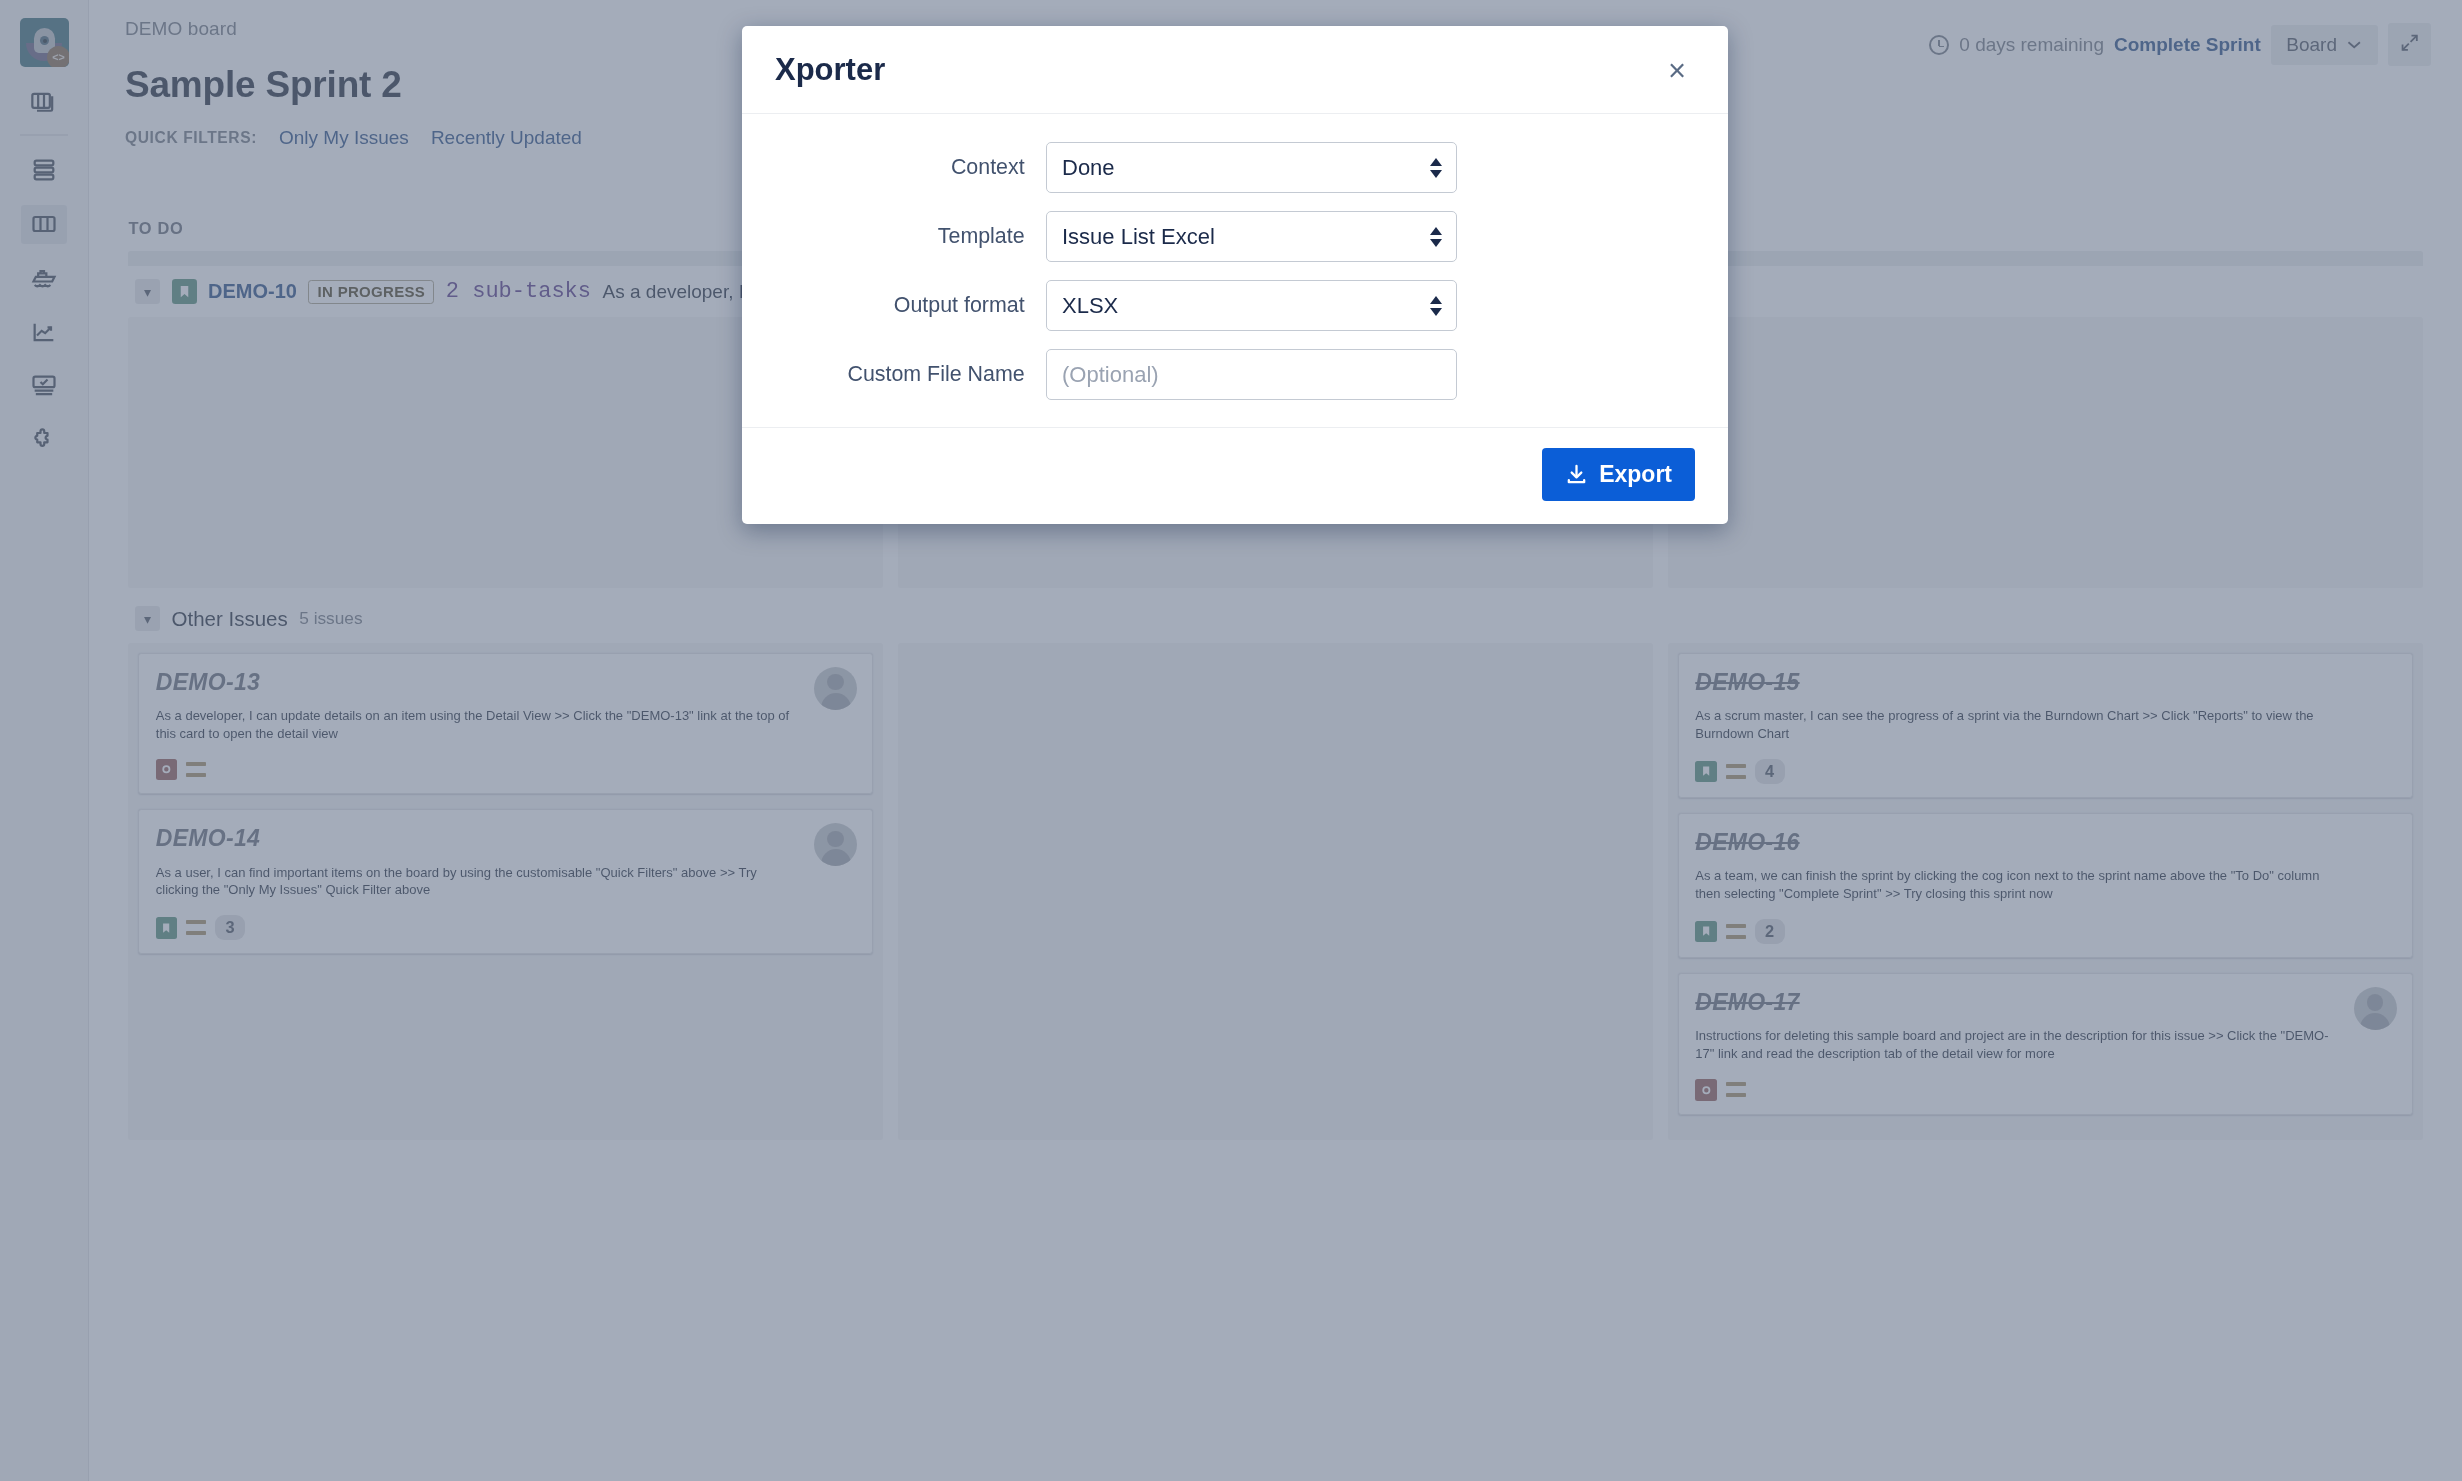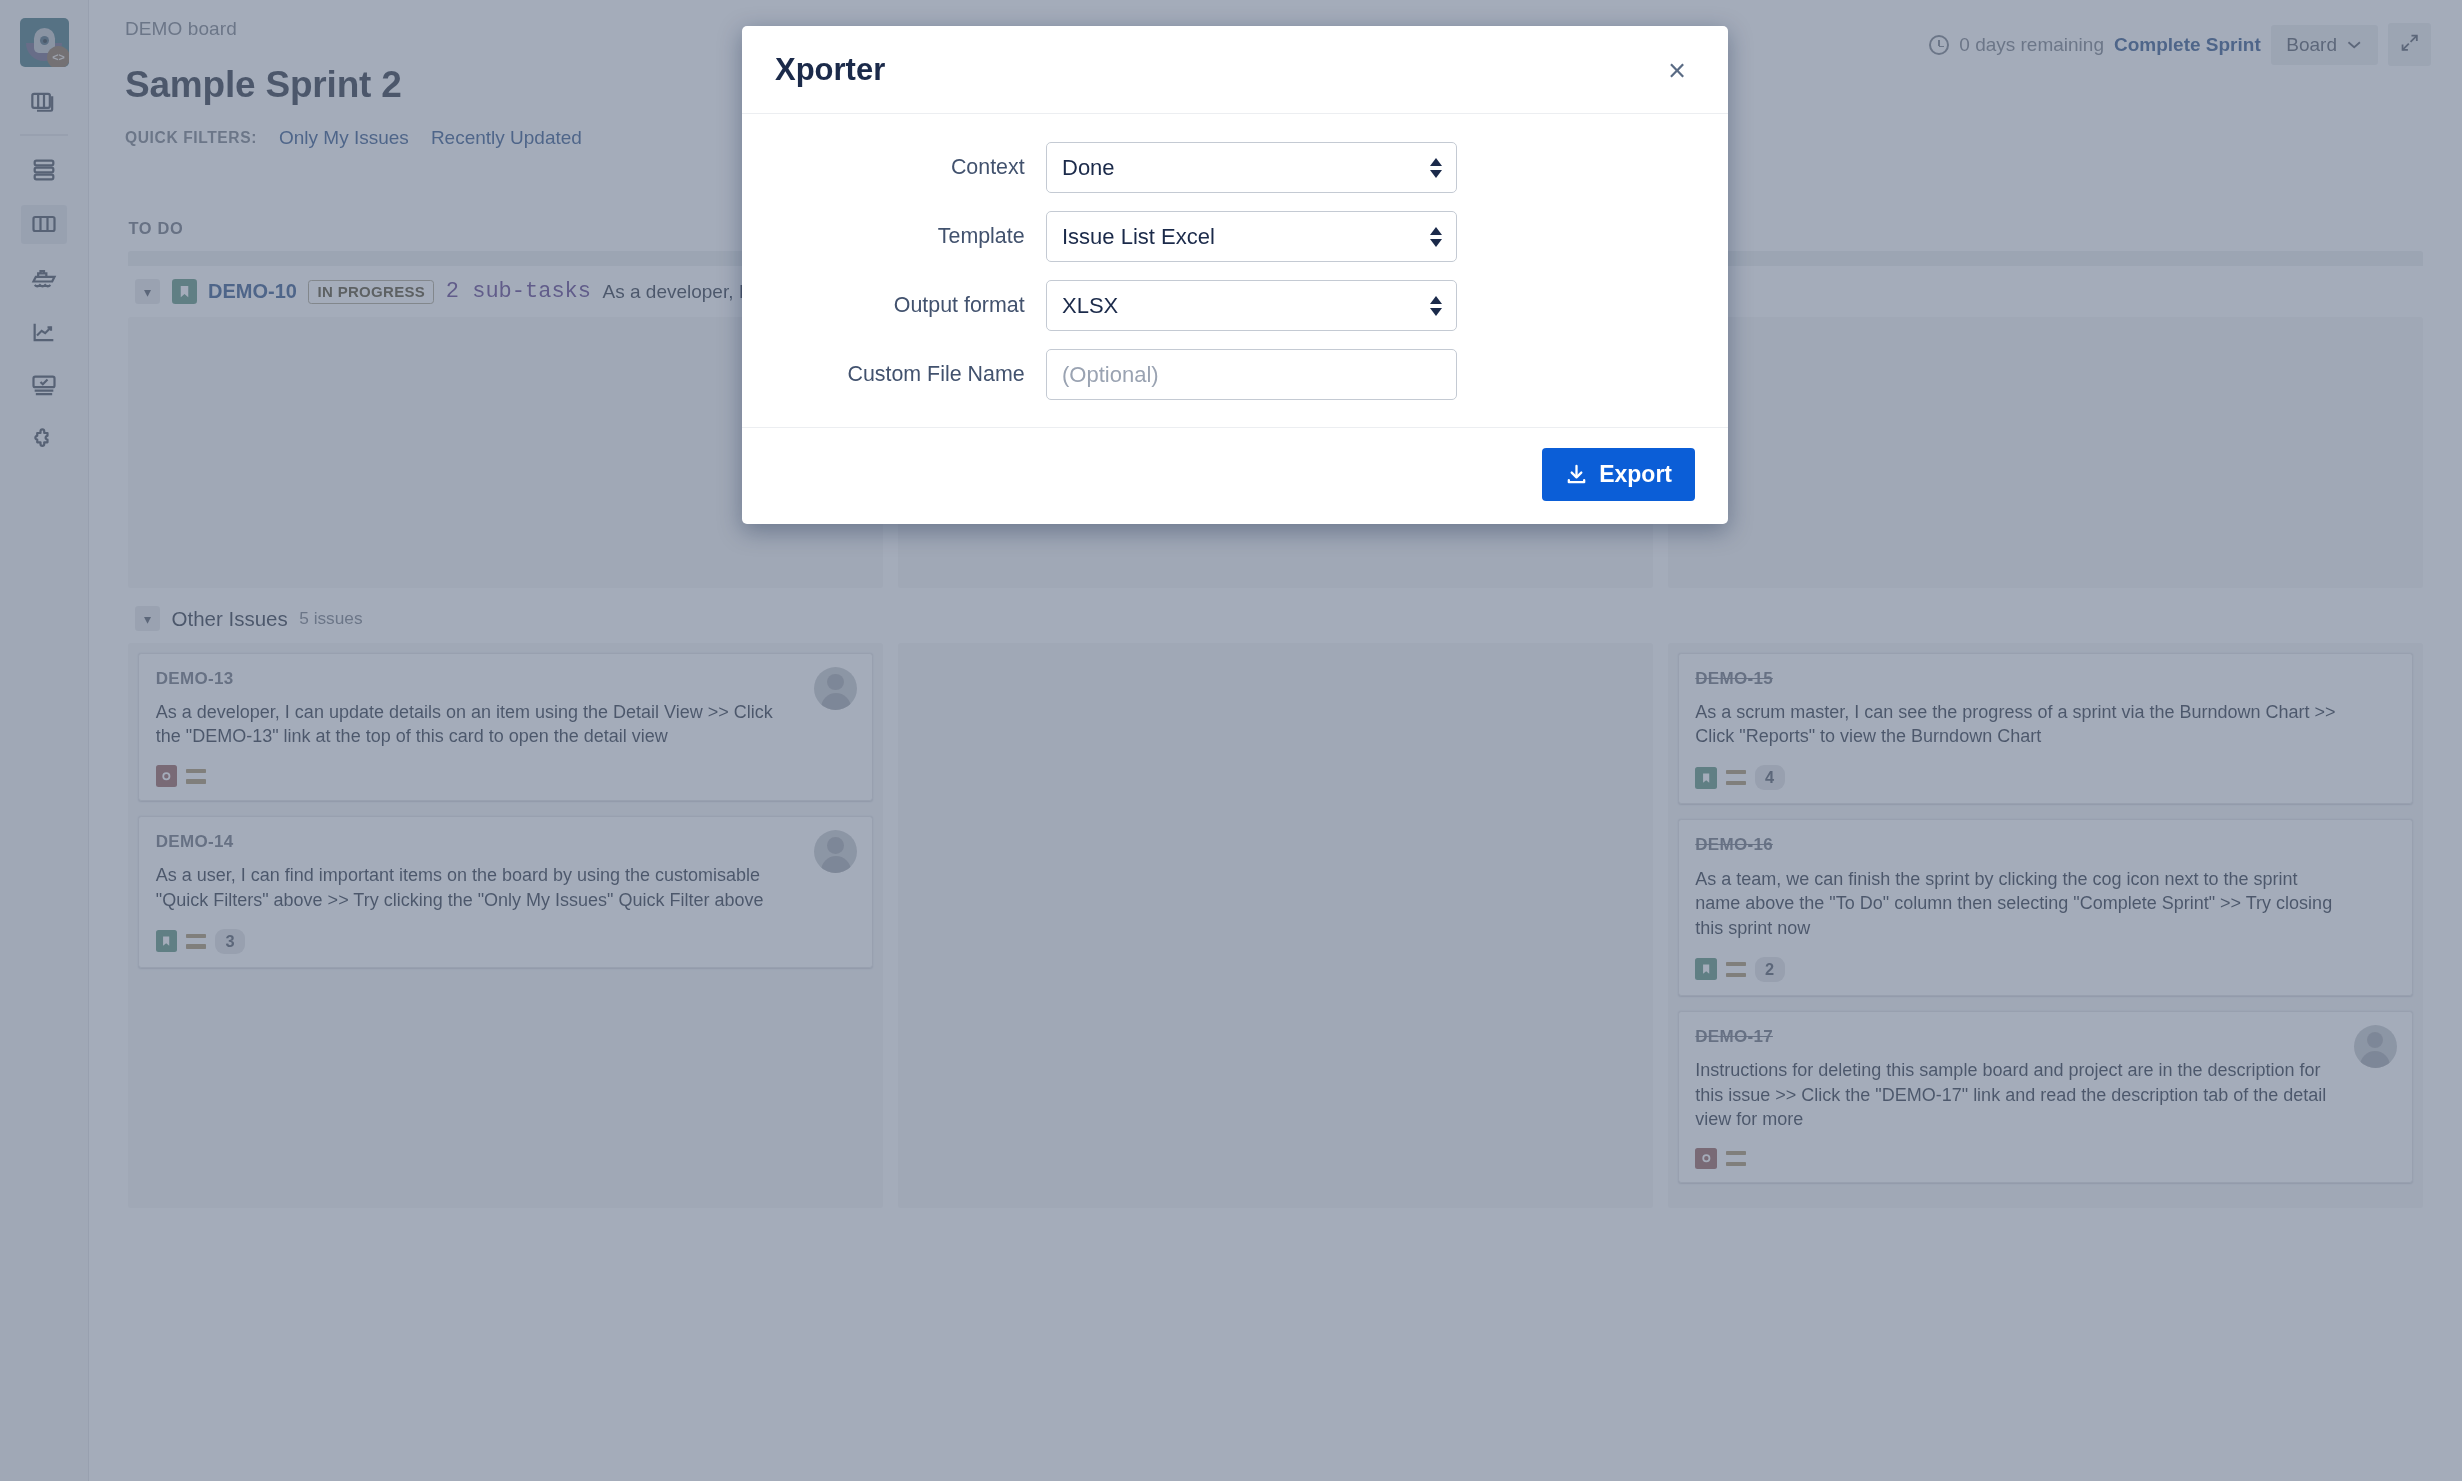--- a/index.html
+++ b/index.html
@@ -101,23 +101,23 @@
   .other-hdr { display:flex; align-items:center; gap:11.5px; padding: 18px 16.4px 11.5px 23px; }
   .other-title { font-size:20.5px; color:#172b4d; }
   .other-count { font-size:17.3px; color:#6b778c; }
 
   
   .card {
     background:#fff; border:0.8px solid #dfe1e6; border-radius:3.3px;
     box-shadow: 0 0.8px 1.6px rgba(9,30,66,.18);
     padding: 15px 16.4px 13px 16.4px; margin-bottom: 15px; position:relative;
   }
-  .card-key { font-size:17px; color:#5e6c84; font-weight:600; letter-spacing:0.3px; }
+  .card-key { font-size:23px; color:#5e6c84; font-weight:600; letter-spacing:0.3px;font-style:italic; }
   .card-key.done { text-decoration: line-through; }
-  .card-sum { font-size:18px; color:#172b4d; line-height:1.36; margin-top: 11.5px; padding-right: 58px;}
+  .card-sum { font-size:13px; color:#172b4d; line-height:1.36; margin-top: 11.5px; padding-right: 58px;}
   .card-foot { display:flex; align-items:center; gap:9px; margin-top: 16.4px; }
   .type-ic { width:21.4px; height:21.4px; border-radius:2.5px; display:flex; align-items:center; justify-content:center; flex:none;}
   .type-story { background:#1f9e6e; }
   .type-bug { background:#cc4a42; }
   .type-subtask { background:#1669d1; }
   .prio { width:20px;height:15px;display:flex;flex-direction:column;justify-content:space-between; flex:none;}
   .prio span { display:block; height:4.1px; background:#c08a2e; border-radius:0.8px; }
   .pts { background:#dfe1e6; color:#42526e; border-radius:9px; min-width:30px; height:25px;
     font-size:16.4px; font-weight:600; display:flex; align-items:center; justify-content:center; padding:0 8.2px;}
   .avatar { position:absolute; right:15px; top:13px; width:43px; height:43px; border-radius:50%;

